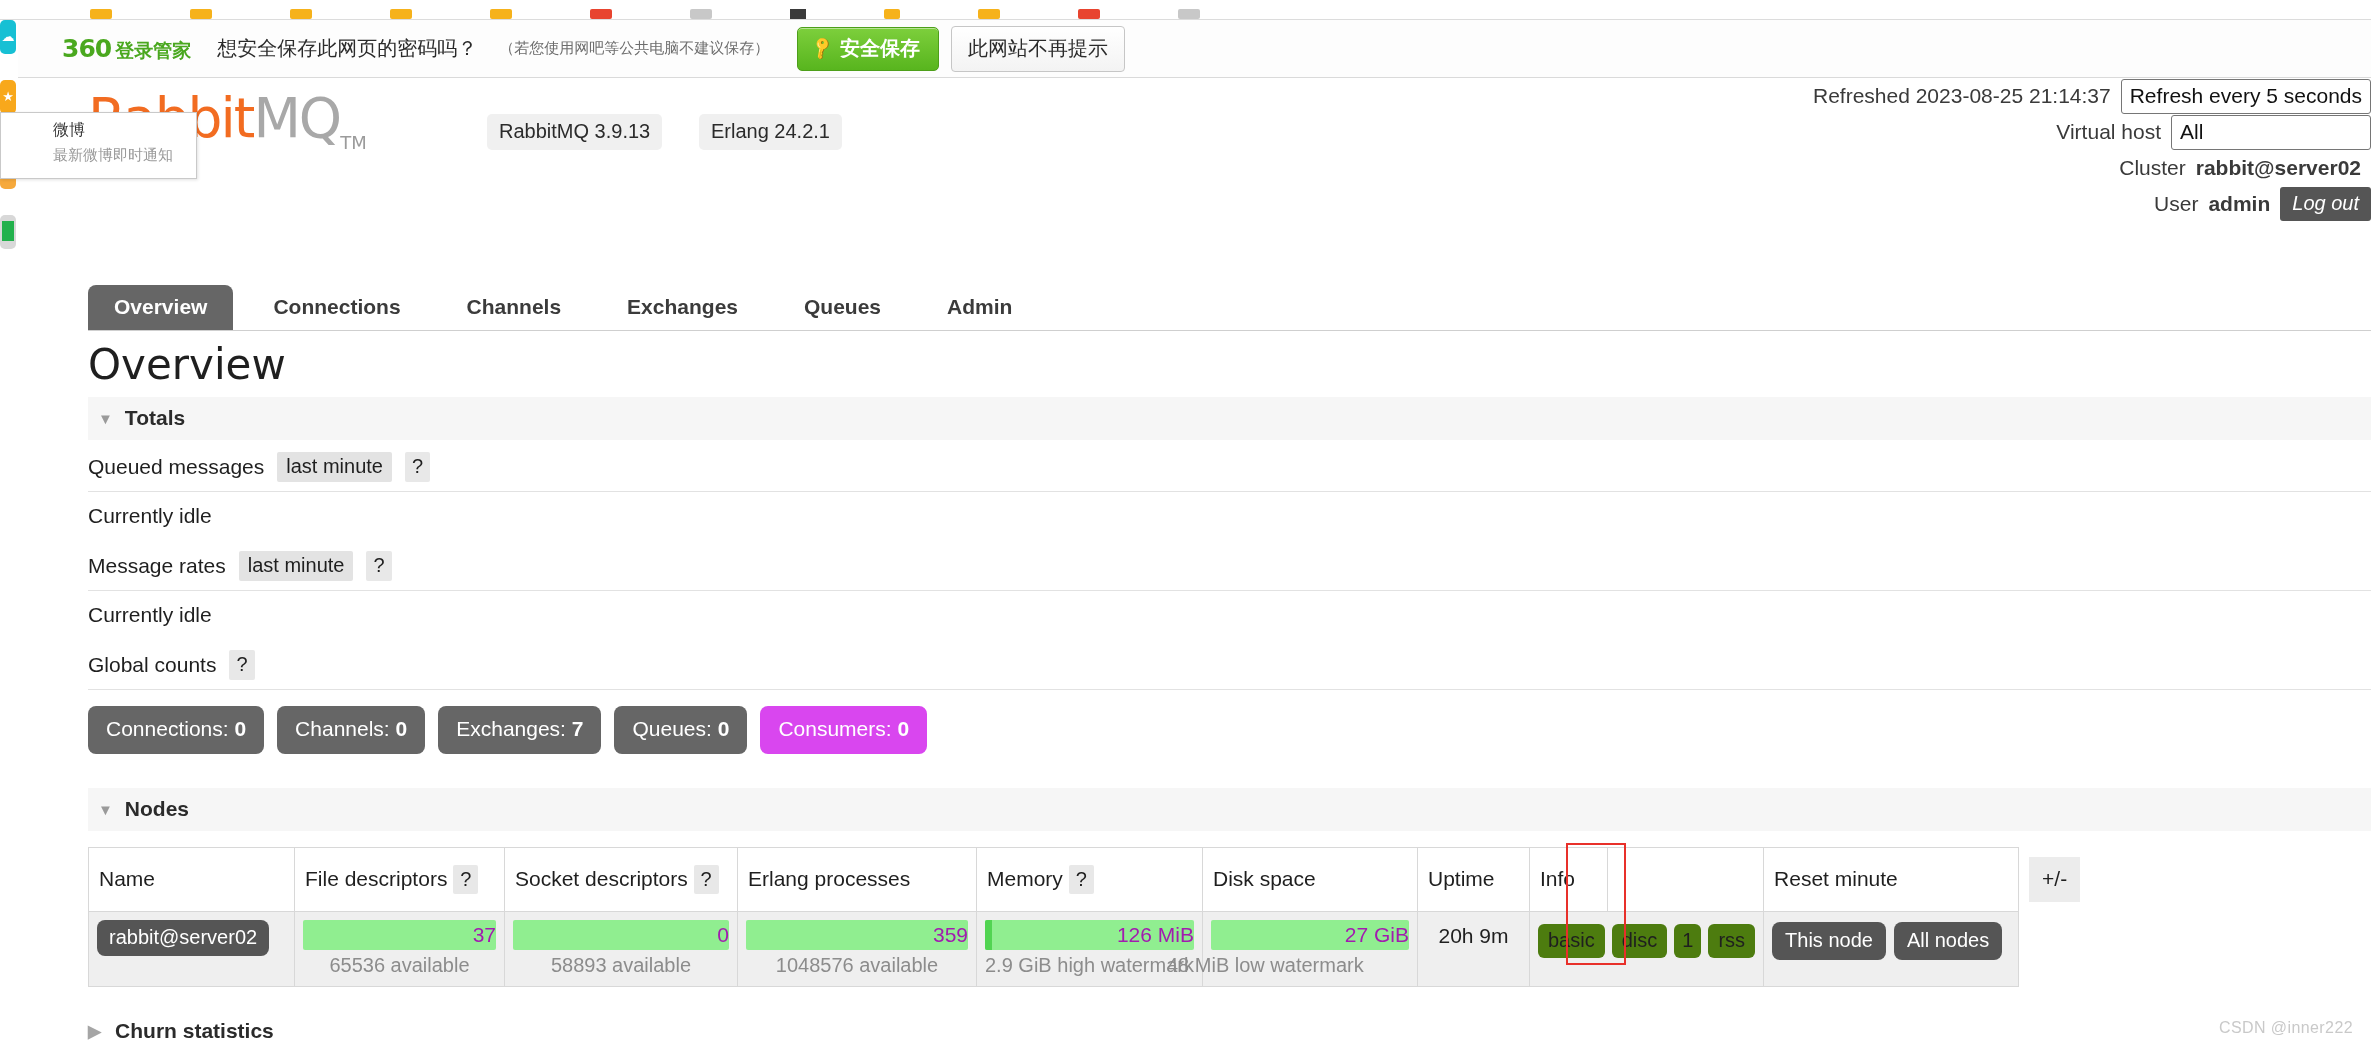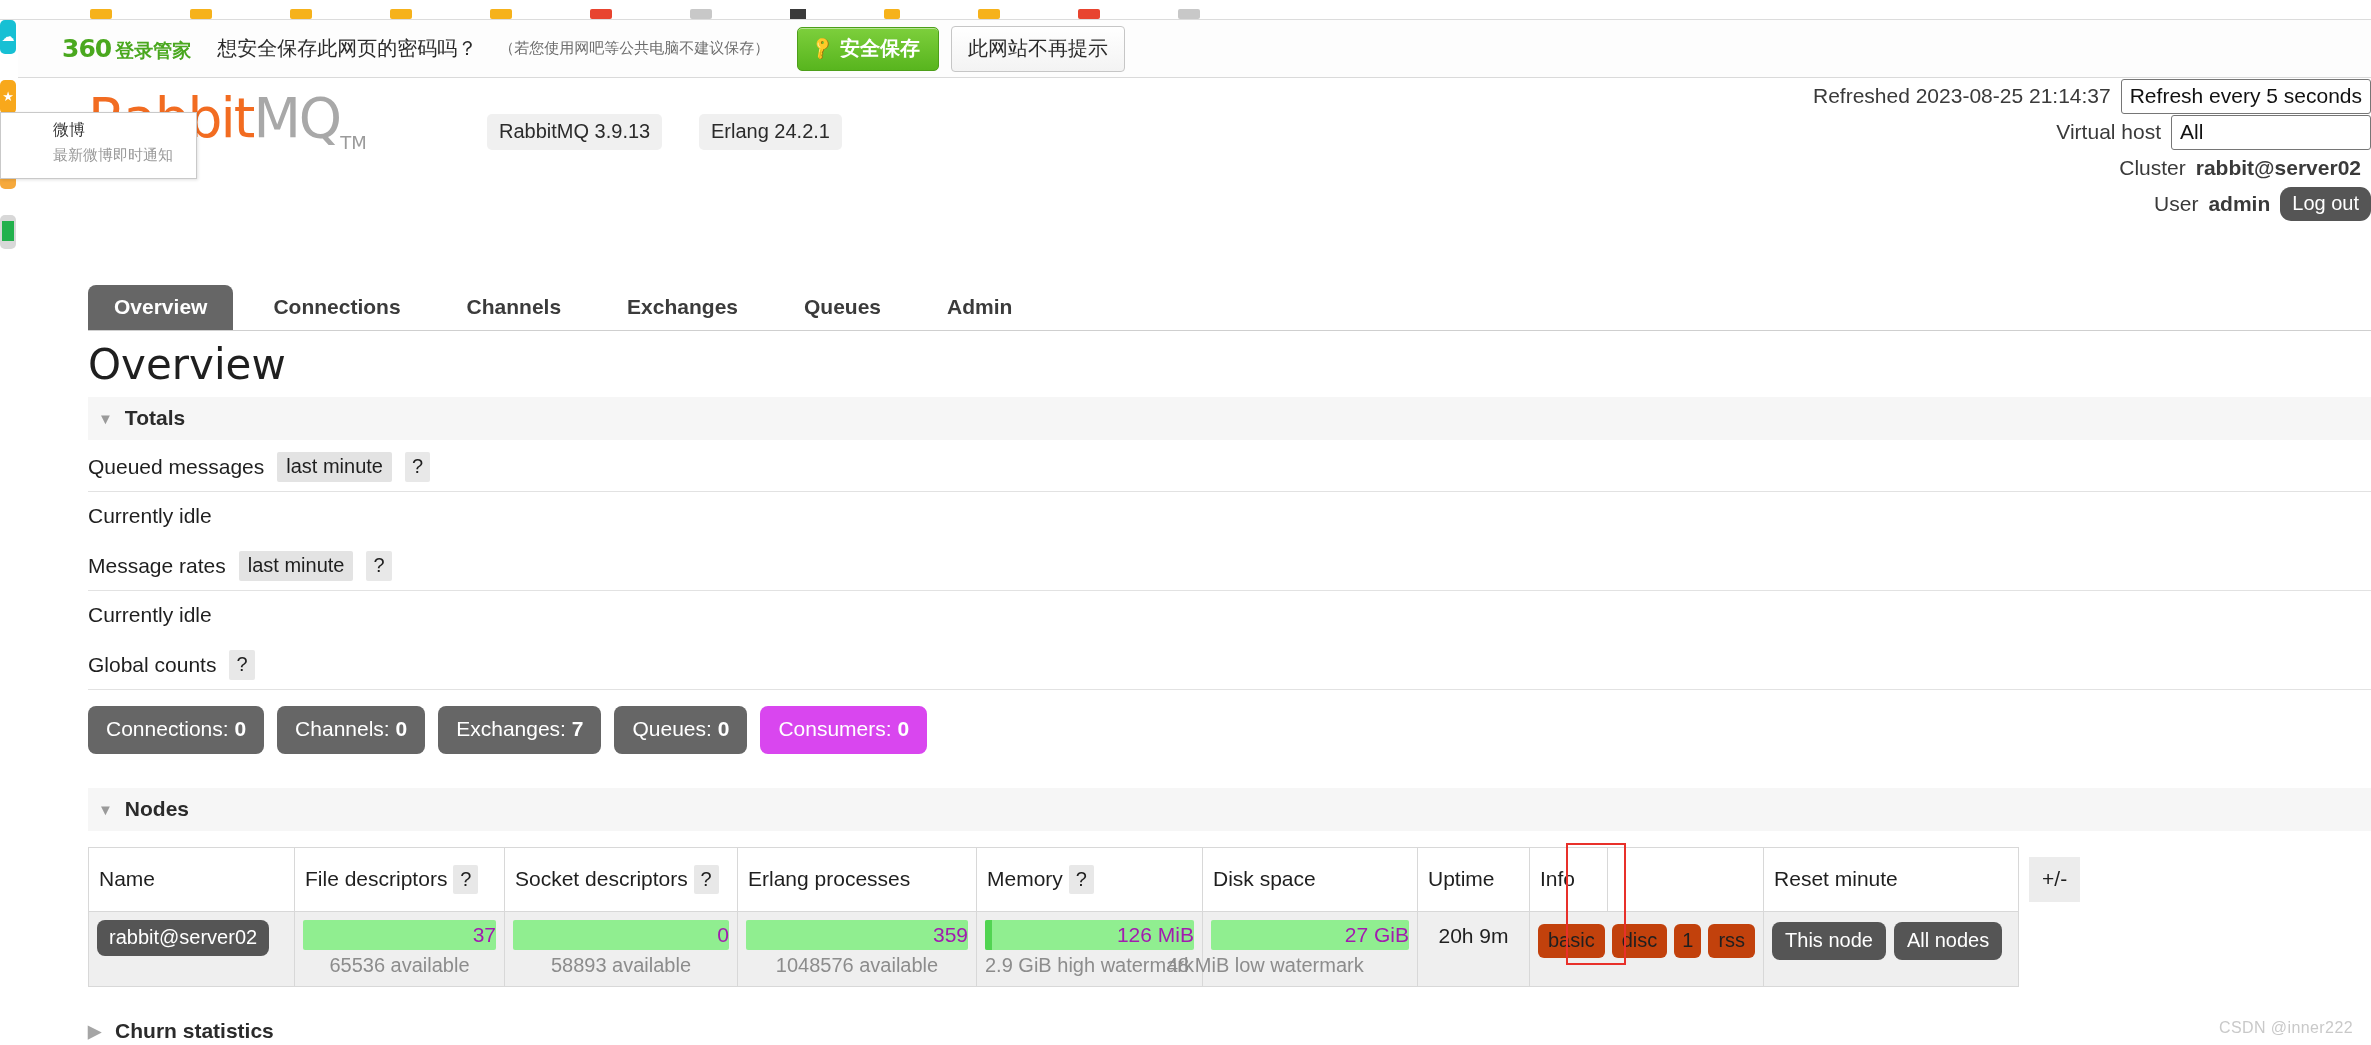--- a/index.html
+++ b/index.html
@@ -118,22 +118,22 @@
   .hdr-right { position:absolute; right:0px; top:0px; text-align:right; }
   .hdr-line { display:flex; align-items:center; justify-content:flex-end; height:36px; white-space:nowrap; }
   .hdr-txt { font-size:21px; color:#3a3a3a; margin-right:10px; }
   .hdr-txt b { font-weight:bold; }
   .sel-box {
     border:1px solid #767676; border-radius:3px; background:#fff;
     font-size:21px; color:#111; padding:4px 8px 5px; min-width:200px;
     text-align:left; font-family:"Liberation Sans", sans-serif;
   }
   .logout-btn {
-    background:#555; color:#fff; border-radius:11px;
-    font-size:20px; padding:5px 12px 6px; cursor:pointer;
+    background:#555; color:#fff; border-radius:3px;
+    font-size:20px; padding:5px 12px 6px; cursor:pointer;font-style:italic;
   }
 
   
   .tabs {
     position:absolute; left:70px; top:208px;
     width:2283px; height:45px;
     border-bottom:1px solid #cfcfcf;
     display:flex; align-items:flex-end; gap:0;
   }
   .tab {
@@ -204,21 +204,21 @@
     background:#90ee90; height:30px; border-radius:2px;
     display:flex; align-items:center; justify-content:flex-end;
     font-size:21px; color:#a21caf; position:relative;
   }
   .bar .tick { position:absolute; left:0; top:0; bottom:0; width:7px; background:#52d452; border-radius:2px 0 0 2px;}
   .sub { text-align:center; color:#8c8c8c; font-size:20px; padding-top:4px; white-space:nowrap; }
   .sub.left { text-align:left; }
   .uptime-cell { text-align:center; color:#1f1f1f; padding-top:12px !important; }
   .info-badges { display:flex; gap:7px; align-items:center; }
   .badge-cy {
-    background:#c2410c; color:#1f1f1f; font-size:20px;
+    background:#4d7c0f; color:#1f1f1f; font-size:20px;
     border-radius:6px; padding:5px 10px 6px; cursor:pointer;
   }
   .badge-cy.narrow { padding:5px 8px 6px; }
   .reset-btns { display:flex; gap:8px; }
   .reset-btn {
     background:#555; color:#fff; border-radius:8px;
     font-size:20px; padding:7px 13px 8px; cursor:pointer;
   }
   .plusminus {
     background:#ececec; color:#1f1f1f; font-size:21px;

